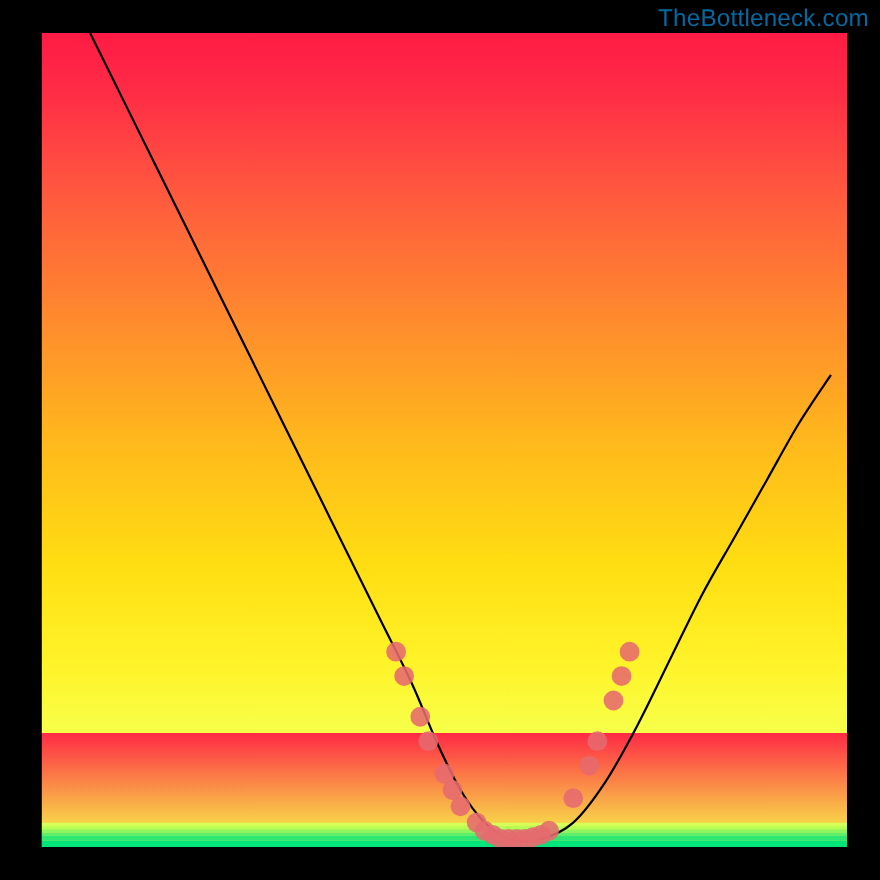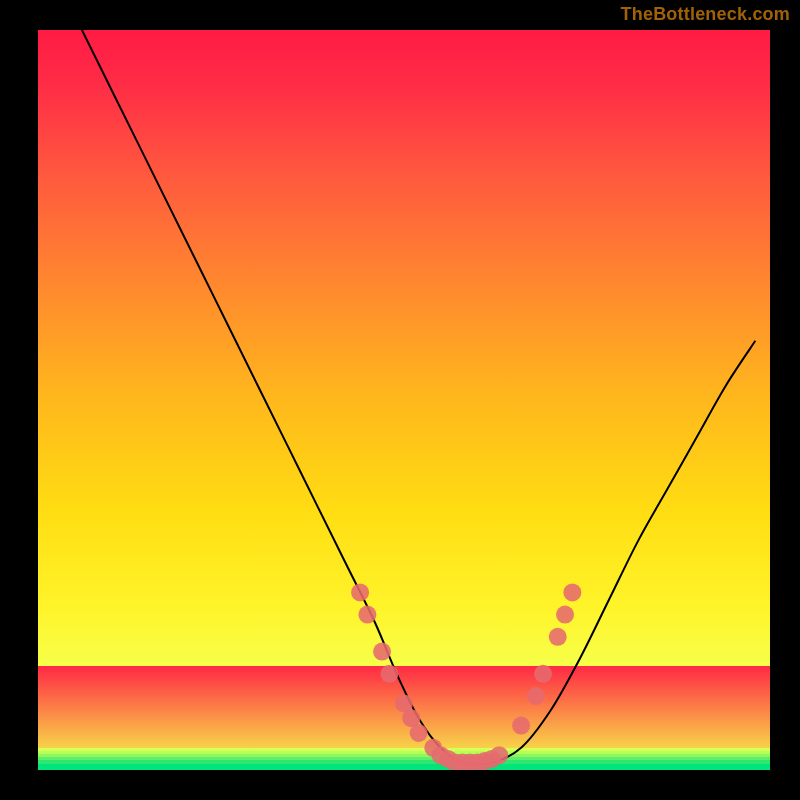--- a/index.html
+++ b/index.html
@@ -13,23 +13,23 @@
   .stage {
     position: relative;
     width: 800px;
     height: 800px;
   }
   .watermark {
     position: absolute;
     top: 4px;
     right: 10px;
     font-family: Arial, Helvetica, sans-serif;
-    font-size: 18px;
-    font-weight: 700;
-    color: #a16207;
+    font-size: 22px;
+    font-weight: 400;
+    color: #0369a1;
     letter-spacing: 0.2px;
     z-index: 20;
   }
   svg.plot {
     position: absolute;
     top: 0;
     left: 0;
   }
 </style>
 </head>

